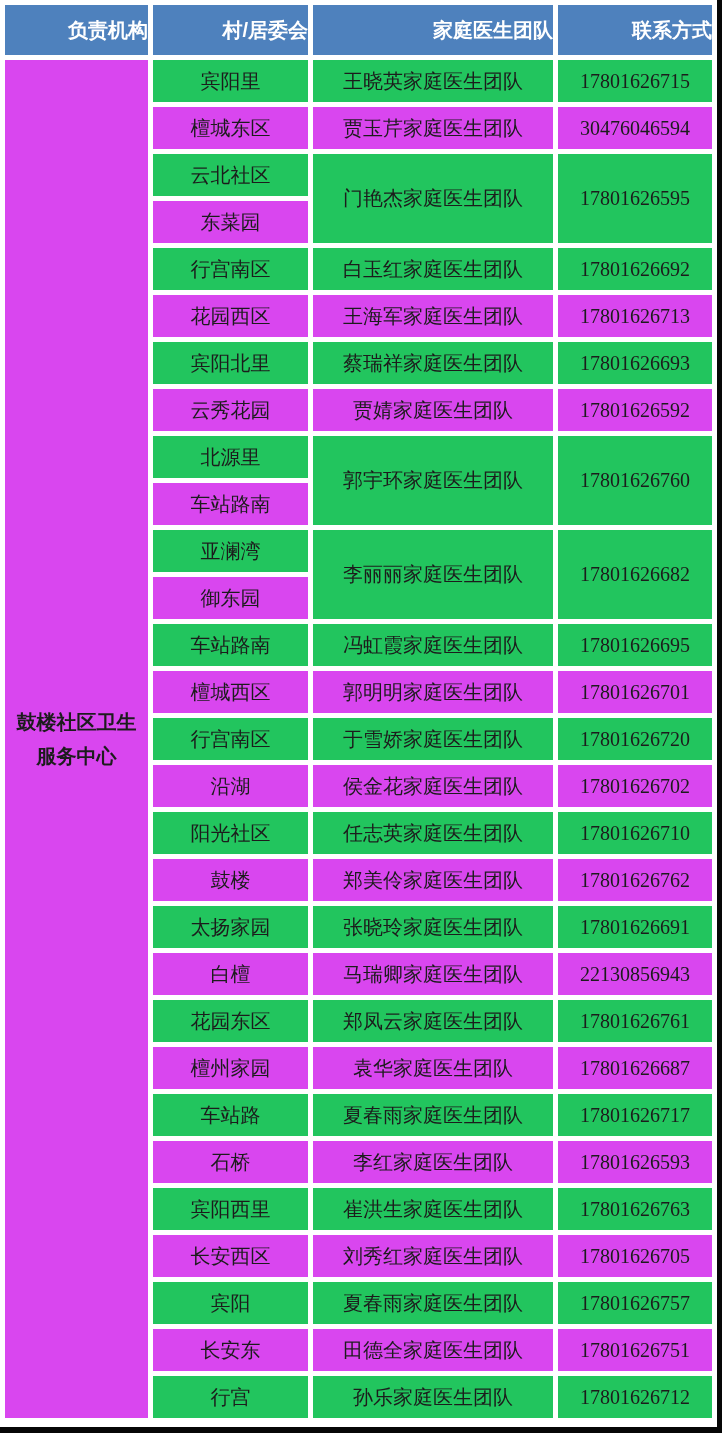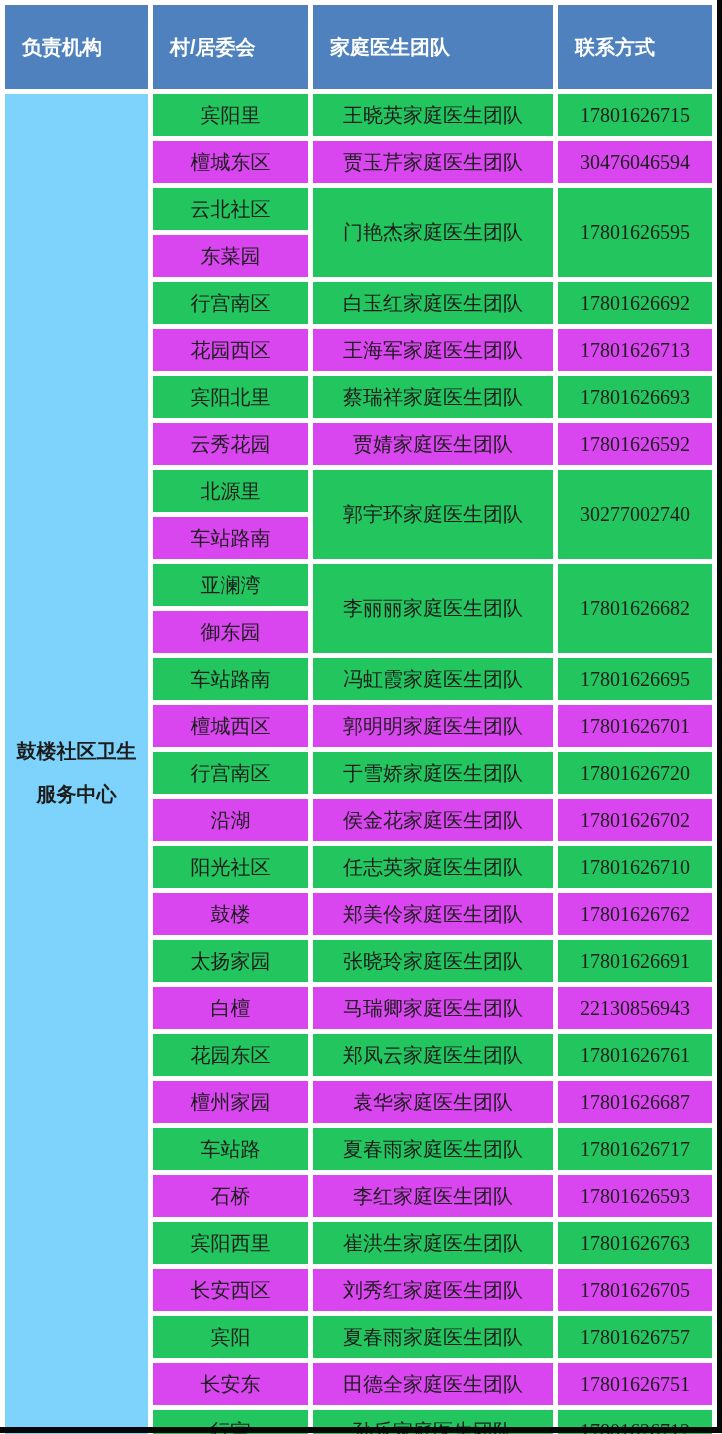--- a/index.html
+++ b/index.html
@@ -17,39 +17,39 @@
     table-layout: fixed;
     width: 717px;
   }
   .contact-table th {
     height: 50px;
     background: #4E81BD;
     color: #ffffff;
     font-family: "Liberation Sans", "DejaVu Sans", sans-serif;
     font-weight: bold;
     font-size: 20px;
-    text-align: left;
+    text-align: right;
     vertical-align: middle;
-    padding: 17px;
+    padding: 0;
   }
   .contact-table td {
     height: 42px;
     text-align: center;
     vertical-align: middle;
     font-size: 20px;
     color: #1c1c1c;
     padding: 0;
   }
   .bg-a { background: #22c55e; }   
   .bg-b { background: #d946ef; }   
   .org-cell {
-    background: #7dd3fc;
+    background: #d946ef;
     font-weight: bold;
     font-size: 20px;
-    line-height: 43px;
+    line-height: 34px;
     padding: 8px 6px !important;
     color: #111111;
   }
   .right-border-bar {
     position: absolute;
     top: 0;
     right: 0;
     width: 5px;
     height: 1433px;
     background: #060606;
@@ -118,21 +118,21 @@
           <td class="bg-a" rowspan="1">17801626693</td>
         </tr>
         <tr>
           <td class="bg-b">云秀花园</td>
           <td class="bg-b" rowspan="1">贾婧家庭医生团队</td>
           <td class="bg-b" rowspan="1">17801626592</td>
         </tr>
         <tr>
           <td class="bg-a">北源里</td>
           <td class="bg-a" rowspan="2">郭宇环家庭医生团队</td>
-          <td class="bg-a" rowspan="2">30277002740</td>
+          <td class="bg-a" rowspan="2">17801626760</td>
         </tr>
         <tr>
           <td class="bg-b">车站路南</td>
         </tr>
         <tr>
           <td class="bg-a">亚澜湾</td>
           <td class="bg-a" rowspan="2">李丽丽家庭医生团队</td>
           <td class="bg-a" rowspan="2">17801626682</td>
         </tr>
         <tr>

